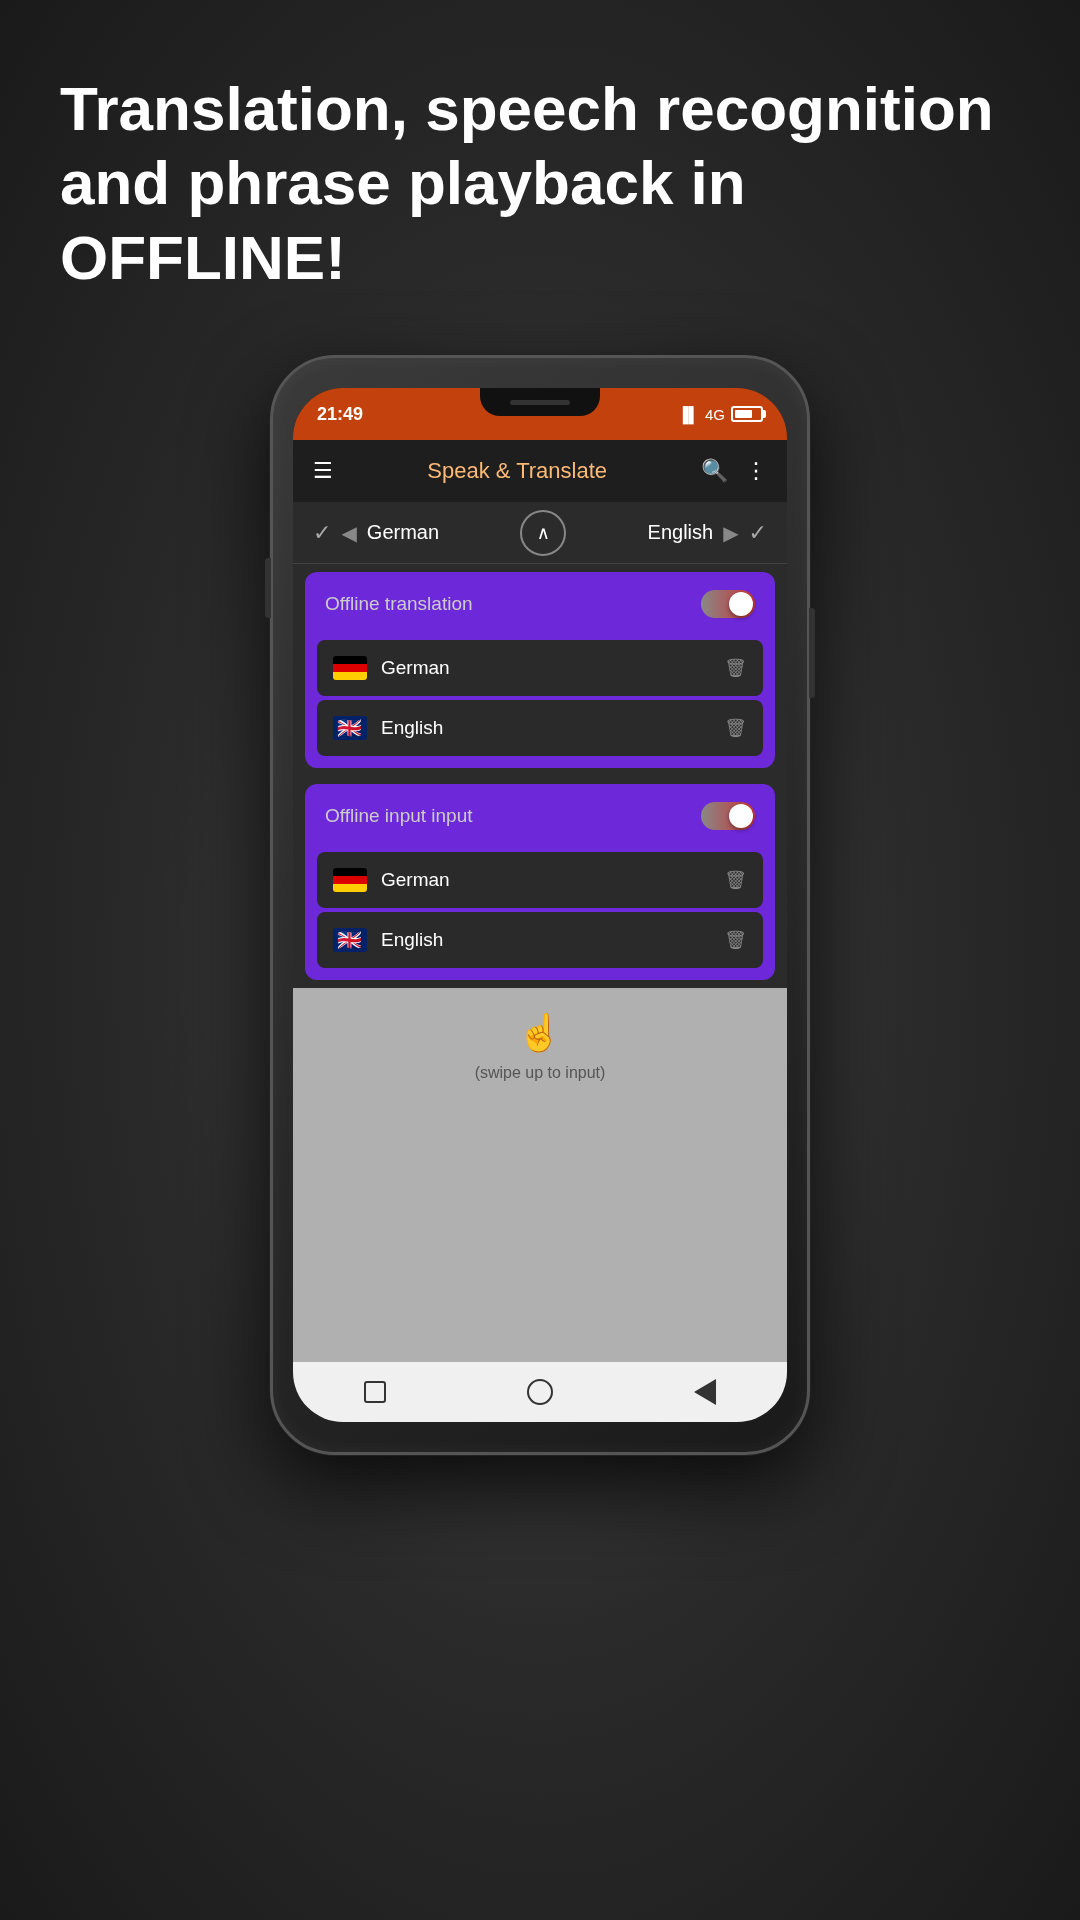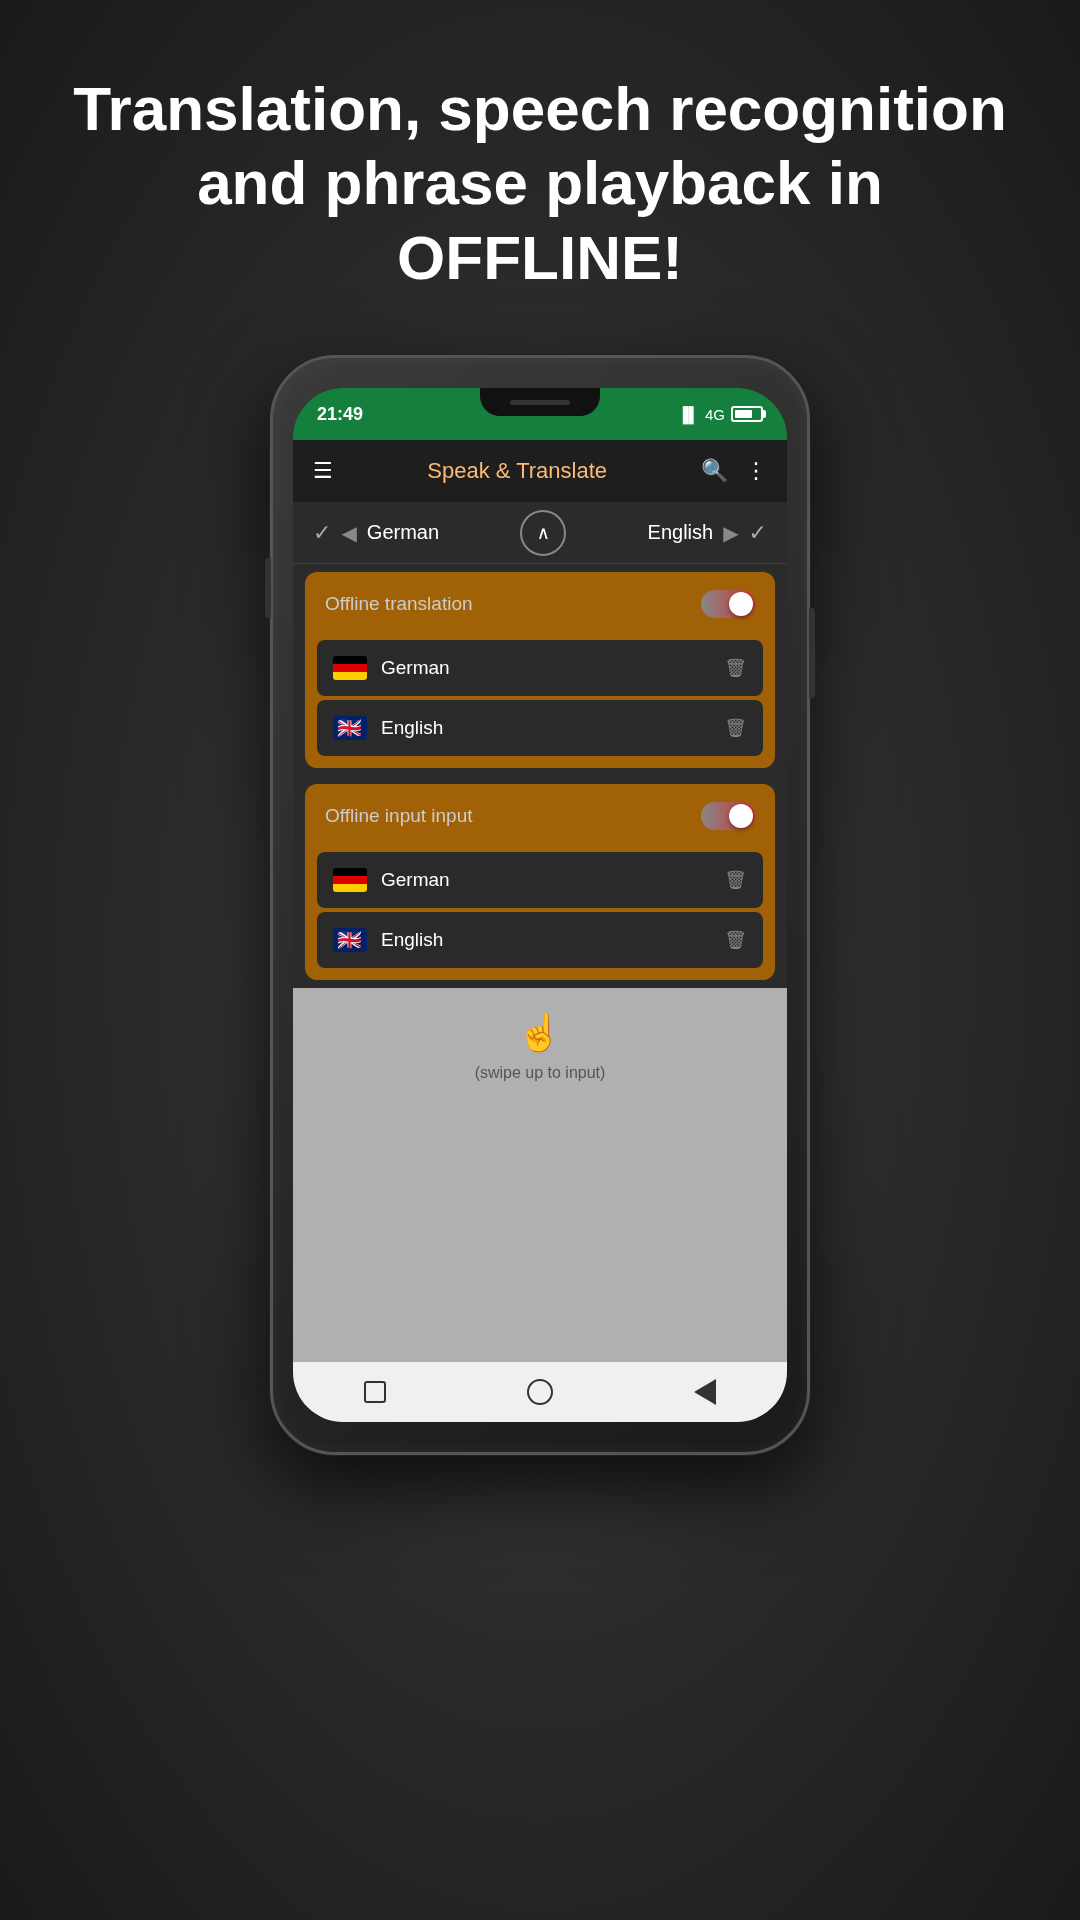--- a/index.html
+++ b/index.html
@@ -11,24 +11,23 @@
       flex-direction: column;
       align-items: center;
       font-family: 'Arial', sans-serif;
       overflow: hidden;
     }
 
     .headline {
       color: white;
       font-size: 62px;
       font-weight: 900;
-      text-align: center;
-      padding: 56px 60px 40px 60px;
+      text-align: left;
+      padding: 72px 60px 40px 60px;
       line-height: 1.2;
-      margin-top: 16px;
     }
 
     .phone-wrapper {
       position: relative;
       width: 540px;
       height: 1100px;
       margin-top: 20px;
     }
 
     .phone-outer {
@@ -70,21 +69,21 @@
       bottom: 30px;
       background: #2b2b2b;
       border-radius: 50px;
       overflow: hidden;
       display: flex;
       flex-direction: column;
     }
 
     
     .status-bar {
-      background: #15803d;
+      background: #c2410c;
       height: 52px;
       display: flex;
       align-items: center;
       justify-content: space-between;
       padding: 0 24px;
       flex-shrink: 0;
     }
 
     .status-left {
       color: white;
@@ -204,21 +203,21 @@
     }
 
     .content-area {
       flex: 1;
       overflow: hidden;
       display: flex;
       flex-direction: column;
     }
 
     .settings-panel {
-      background: #a16207;
+      background: #6d28d9;
       margin: 8px 12px;
       border-radius: 12px;
       padding: 0;
       overflow: hidden;
     }
 
     .settings-section-header {
       display: flex;
       align-items: center;
       justify-content: space-between;

